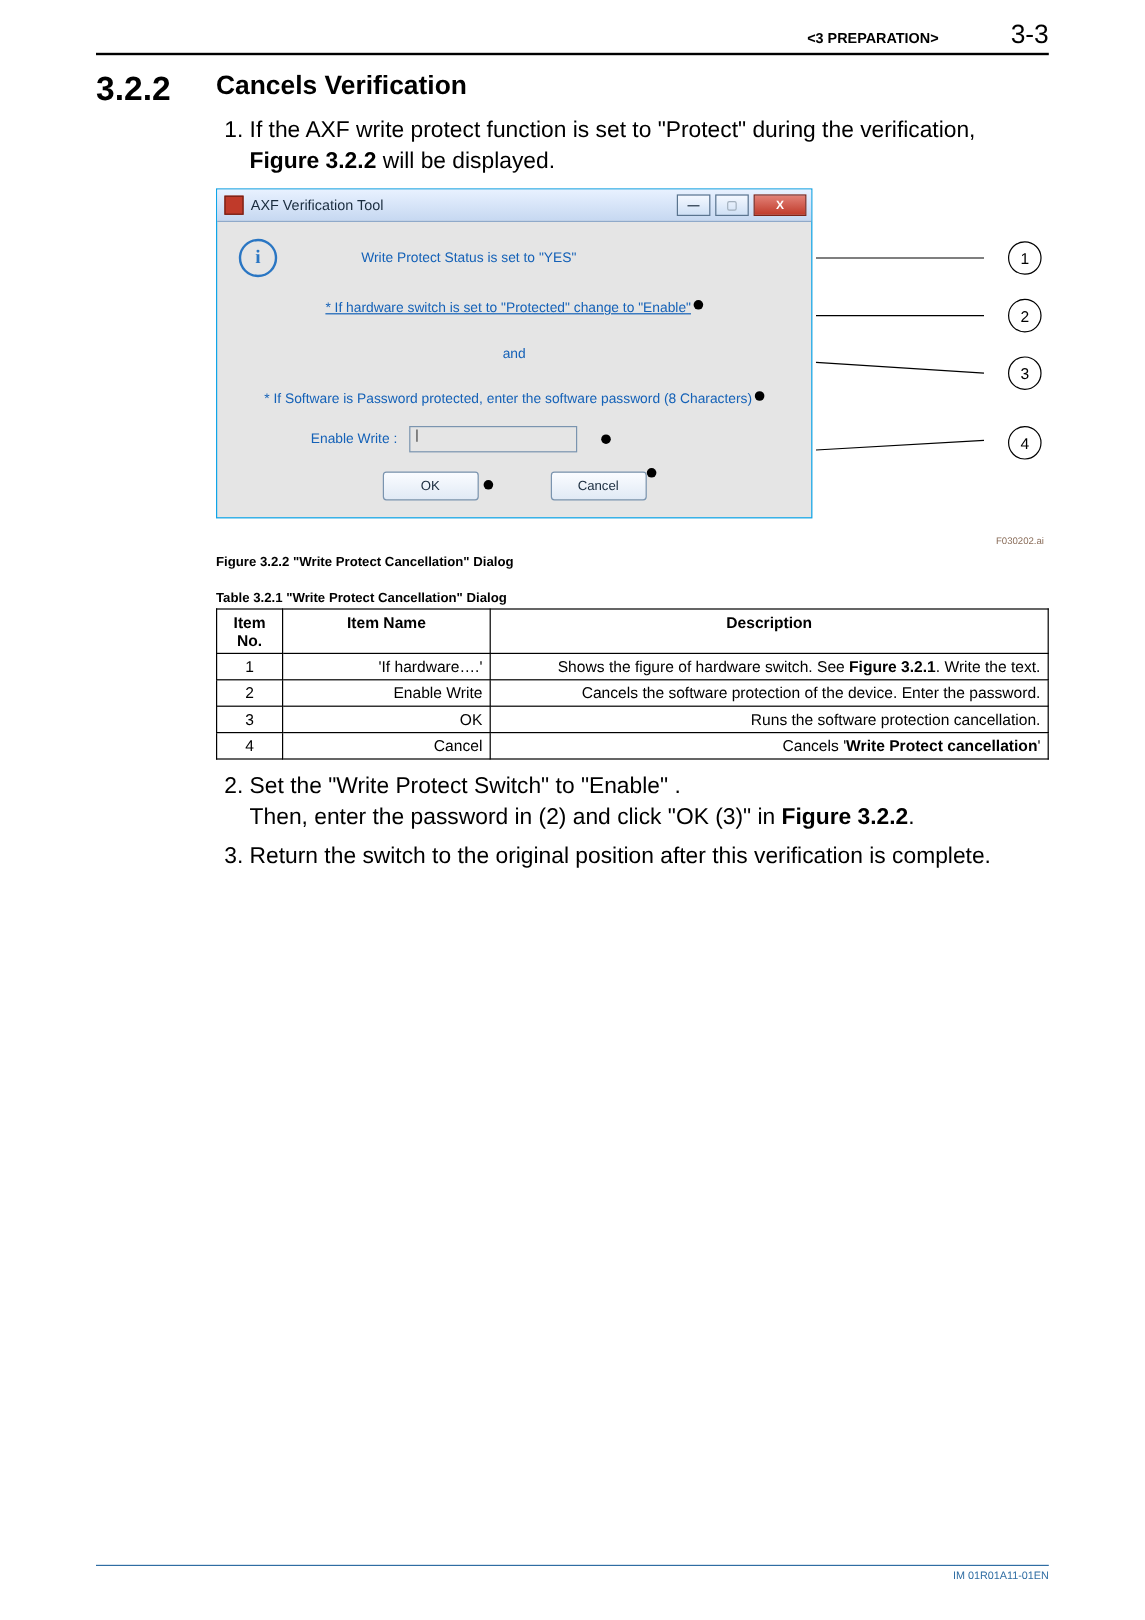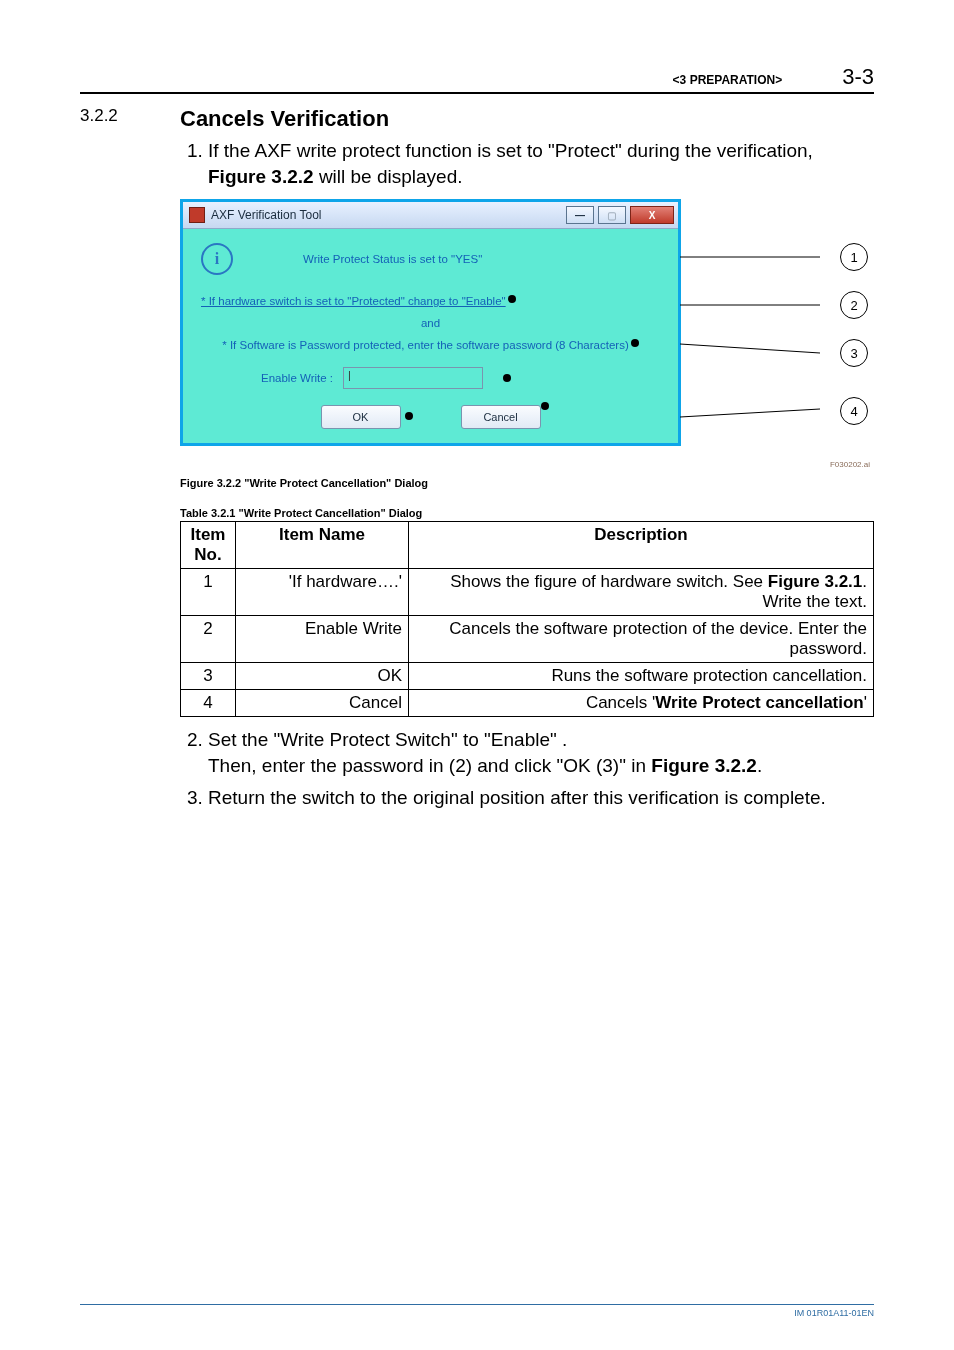--- a/index.html
+++ b/index.html
@@ -1,60 +1,60 @@
 <!DOCTYPE html>
 <html><head>
 <meta charset="utf-8">
 <style>
   body{margin:0;background:#fff;font-family:Arial,Helvetica,sans-serif;color:#000}
-  .page{width:954px;height:1350px;position:relative;box-sizing:border-box;padding:64px 80px 0 80px}
+  .page{width:954px;height:1350px;position:relative;box-sizing:border-box;padding:16px 80px 0 80px}
   .header{display:flex;justify-content:flex-end;align-items:baseline;border-bottom:2px solid #000;padding-bottom:2px}
   .header .chap{font-size:12px;font-weight:bold;margin-right:60px}
   .header .pnum{font-size:22px;font-weight:normal}
   .section-row{display:flex;margin-top:12px}
-  .section-num{font-size:17px;font-weight:normal;width:100px}
+  .section-num{font-size:28px;font-weight:bold;width:100px}
   .section-title{font-size:22px;font-weight:bold}
   .body-indent{margin-left:100px}
   ol.numlist{margin:6px 0 0 0;padding-left:28px}
   ol.numlist li{margin-bottom:6px}
   p,li{font-size:19px;line-height:1.35}
   .fig-wrap{position:relative;margin-top:10px}
 
   
-  .dialog{width:495px;border:3px solid #0ea5e9;background:#5eead4}
+  .dialog{width:495px;border:1px solid #0ea5e9;background:#e5e5e5}
   .title-bar{height:26px;display:flex;align-items:center;background:linear-gradient(#e8f1ff,#c6d8f1);border-bottom:1px solid #8fa9c9}
   .title-ico{width:14px;height:14px;margin:0 6px;background:#c03a2a;border:1px solid #701f14}
   .title-text{font-size:12px;color:#1a2c3e}
   .title-spacer{flex:1}
   .win-btn{height:16px;border:1px solid #5a748f;margin-right:4px;display:inline-flex;align-items:center;justify-content:center;font-size:10px;font-weight:bold}
   .win-min{width:26px;background:linear-gradient(#f4f8ff,#cfe0f5);color:#1a2c3e}
   .win-max{width:26px;background:linear-gradient(#f4f8ff,#cfe0f5);color:#a4b1bf}
   .win-close{width:42px;background:linear-gradient(#e28177,#c03b2b);border-color:#7d2418;color:#fff}
   .dialog-body{padding:14px 18px 14px 18px;color:#1461b7;font-size:11.5px}
   .info-row{display:flex;align-items:center;margin-bottom:20px}
   .info-ico{width:28px;height:28px;border-radius:50%;border:2px solid #2a76c3;display:flex;align-items:center;justify-content:center;color:#2a76c3;font-weight:bold;font-size:16px;font-family:Georgia,serif;margin-right:70px}
-  .link-line{text-align:left;margin:8px 0}
+  .link-line{text-align:center;margin:8px 0}
   .link-text{text-decoration:underline;cursor:pointer}
-  .and{display:block;text-align:center;margin:10px 0}
+  .and{display:block;text-align:center;margin:26px 0}
   .form-line{margin-top:16px;display:flex;align-items:center}
   .form-label{color:#1461b7;margin-left:60px;margin-right:10px;font-size:11.5px}
   .form-input{width:130px;height:18px;border:1px solid #7a94af;padding:1px 4px;font-size:11px}
   .btn-row{display:flex;justify-content:center;gap:60px;margin-top:16px}
   .push-btn{width:78px;height:22px;border:1px solid #7a94af;background:linear-gradient(#fafcff,#e1eaf5);font-size:11px;color:#1a2c3e;display:inline-flex;align-items:center;justify-content:center;border-radius:3px}
 
   .callout{position:absolute;display:flex;align-items:center}
   .callout svg{overflow:visible}
   .c-circle{width:26px;height:26px;border:1px solid #000;border-radius:50%;display:flex;align-items:center;justify-content:center;font-size:13px;background:#fff}
   .dot{width:8px;height:8px;background:#000;border-radius:50%;display:inline-block}
   .captionline{text-align:right;font-size:8px;color:#8a6d5a;margin-top:14px}
 
   .caption{font-size:11px;font-weight:bold;margin-top:8px}
   .tbl-caption{font-size:11px;font-weight:bold;margin-top:18px;margin-bottom:2px}
 
-  table{border-collapse:collapse;width:100%;font-size:17px}
+  table{border-collapse:collapse;width:100%;font-size:13px}
   th,td{border:1px solid #000;padding:3px 6px;text-align:right;vertical-align:top}
   th{font-weight:bold;text-align:center}
   .c{ text-align:center }
 
   .footer{position:absolute;bottom:32px;right:80px;font-size:9px;color:#2f6da3;border-top:1px solid #2f6da3;width:794px;text-align:right;padding-top:3px}
 </style>
 </head>
 <body>
 
 <div class="page">

